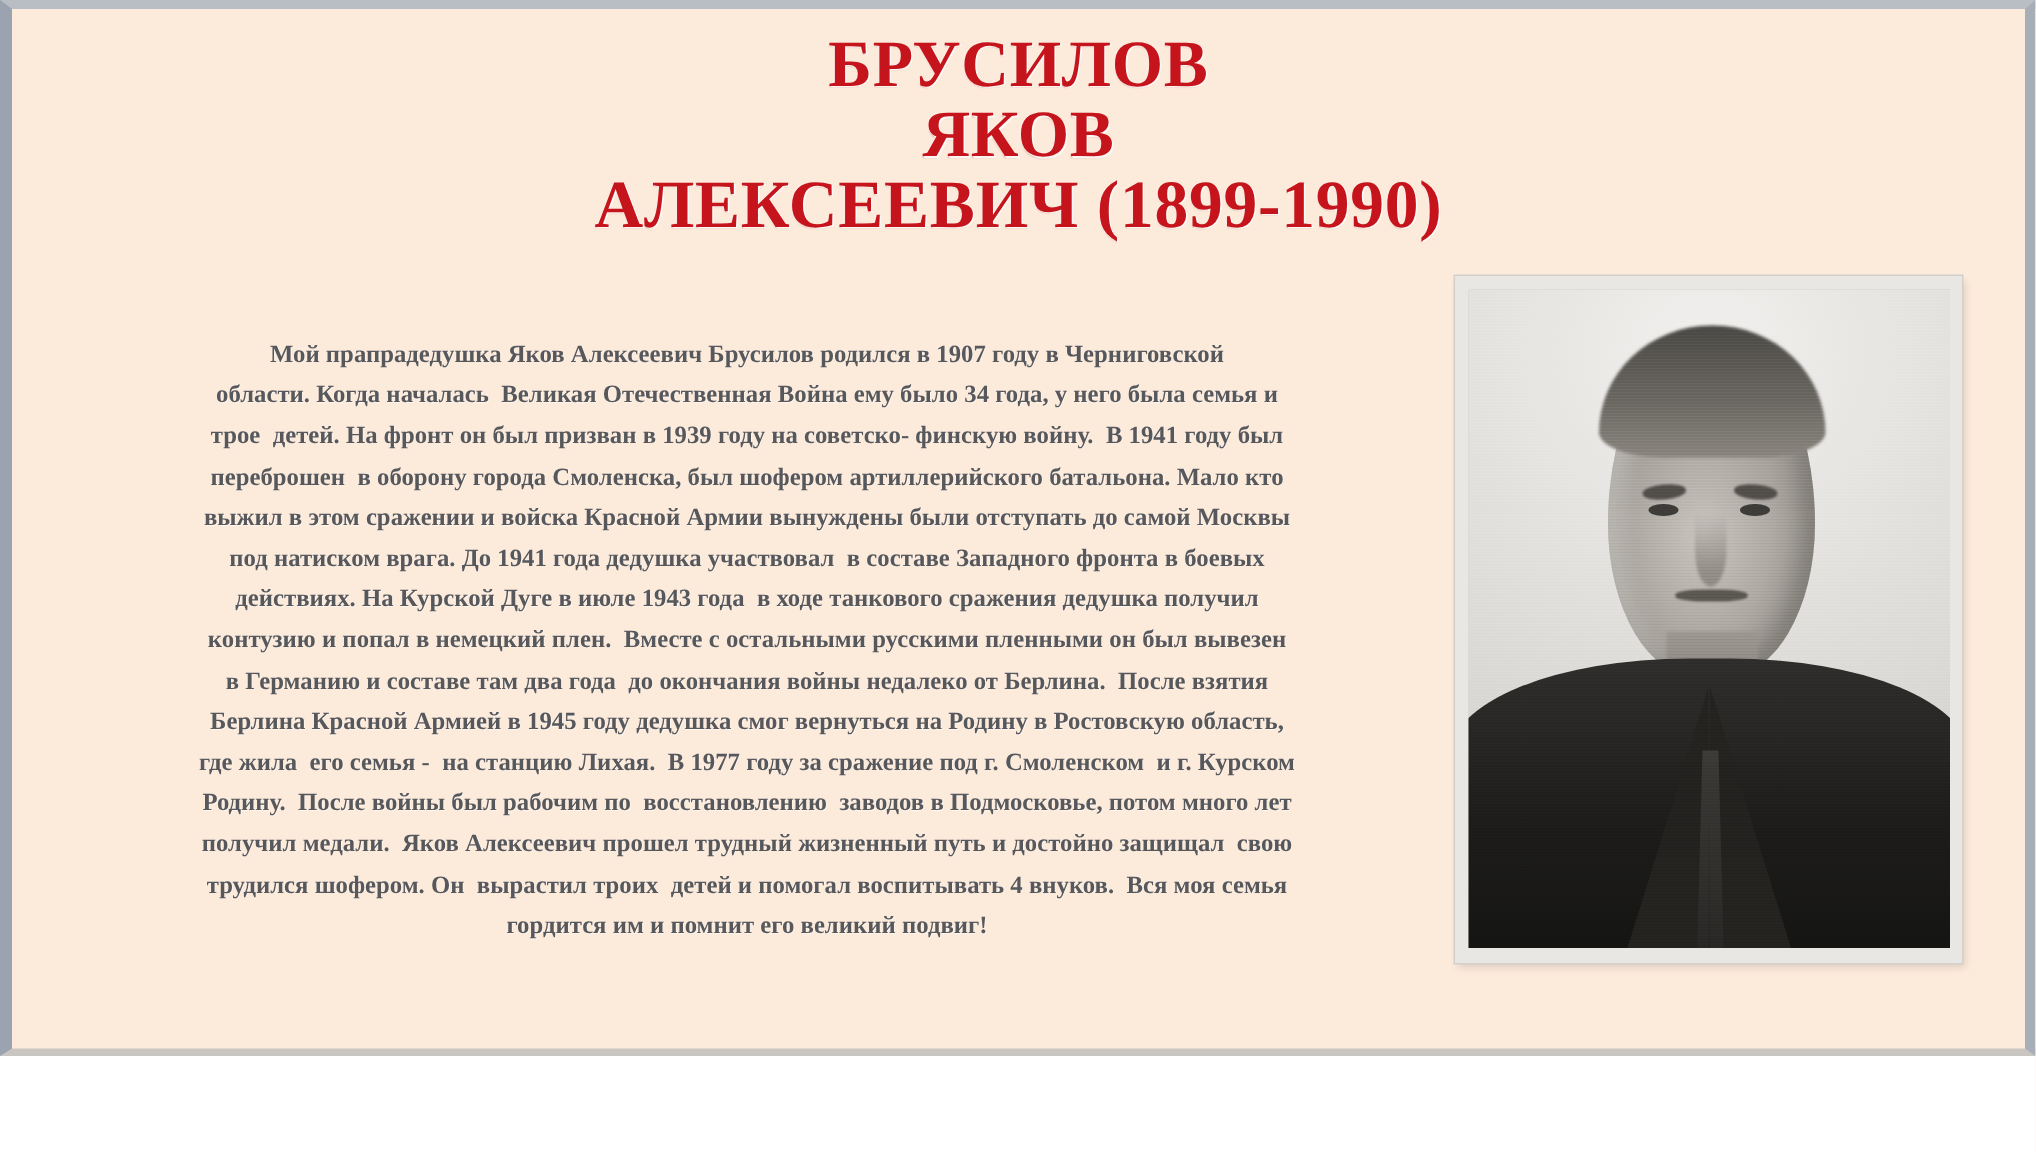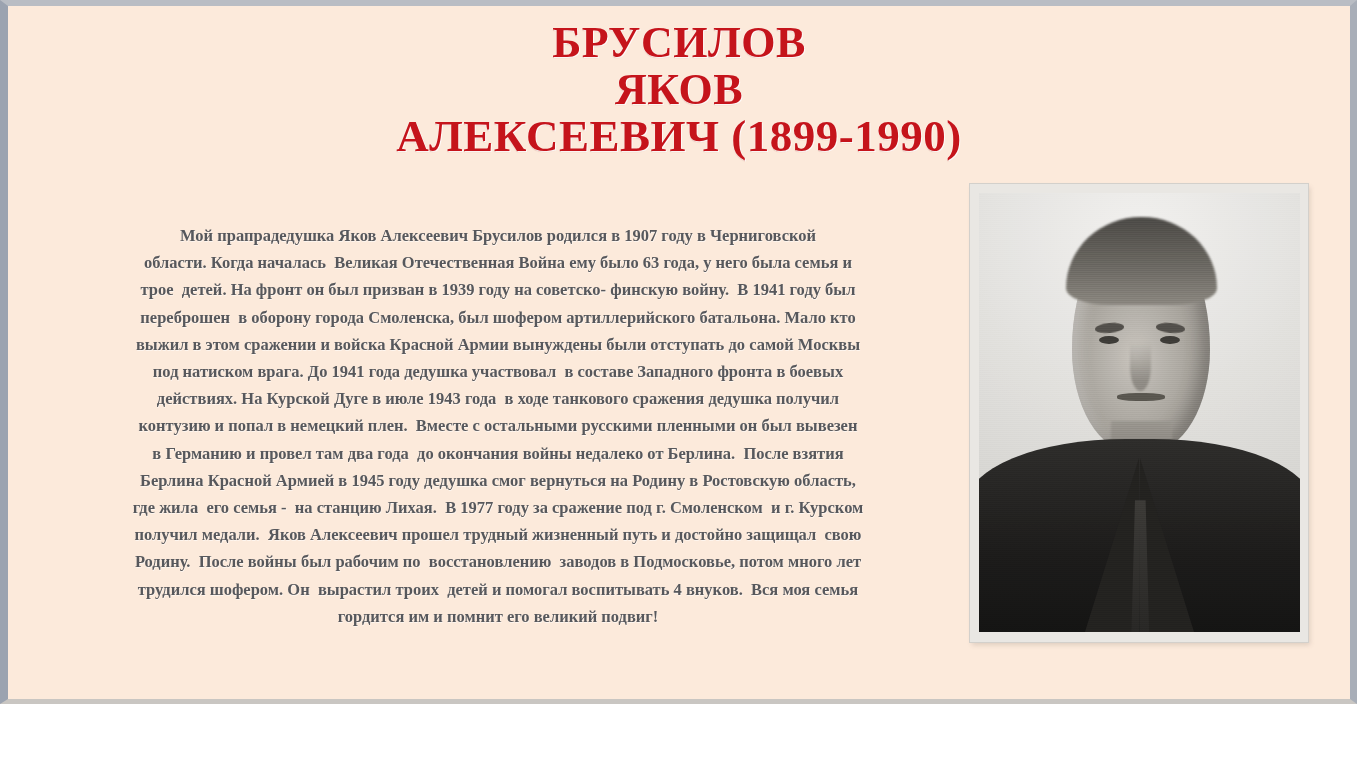--- a/index.html
+++ b/index.html
@@ -223,32 +223,32 @@
 <div class="slide">
 
   <div class="title-block">
     <span class="title-line l1">БРУСИЛОВ</span>
     <span class="title-line l2">ЯКОВ</span>
     <span class="title-line l3">АЛЕКСЕЕВИЧ (1899-1990)</span>
   </div>
 
   <div class="body-text">
     <span class="body-line">Мой прапрадедушка Яков Алексеевич Брусилов родился в 1907 году в Черниговской</span>
-    <span class="body-line">области. Когда началась  Великая Отечественная Война ему было 63 года, у него была семья и</span>
+    <span class="body-line">области. Когда началась  Великая Отечественная Война ему было 34 года, у него была семья и</span>
     <span class="body-line">трое  детей. На фронт он был призван в 1939 году на советско- финскую войну.  В 1941 году был</span>
     <span class="body-line">переброшен  в оборону города Смоленска, был шофером артиллерийского батальона. Мало кто</span>
     <span class="body-line">выжил в этом сражении и войска Красной Армии вынуждены были отступать до самой Москвы</span>
     <span class="body-line">под натиском врага. До 1941 года дедушка участвовал  в составе Западного фронта в боевых</span>
     <span class="body-line">действиях. На Курской Дуге в июле 1943 года  в ходе танкового сражения дедушка получил</span>
     <span class="body-line">контузию и попал в немецкий плен.  Вместе с остальными русскими пленными он был вывезен</span>
-    <span class="body-line">в Германию и провел там два года  до окончания войны недалеко от Берлина.  После взятия</span>
+    <span class="body-line">в Германию и составе там два года  до окончания войны недалеко от Берлина.  После взятия</span>
     <span class="body-line">Берлина Красной Армией в 1945 году дедушка смог вернуться на Родину в Ростовскую область,</span>
     <span class="body-line">где жила  его семья -  на станцию Лихая.  В 1977 году за сражение под г. Смоленском  и г. Курском</span>
+    <span class="body-line">Родину.  После войны был рабочим по  восстановлению  заводов в Подмосковье, потом много лет</span>
     <span class="body-line">получил медали.  Яков Алексеевич прошел трудный жизненный путь и достойно защищал  свою</span>
-    <span class="body-line">Родину.  После войны был рабочим по  восстановлению  заводов в Подмосковье, потом много лет</span>
     <span class="body-line">трудился шофером. Он  вырастил троих  детей и помогал воспитывать 4 внуков.  Вся моя семья</span>
     <span class="body-line">гордится им и помнит его великий подвиг!</span>
   </div>
 
   <div class="photo-frame">
     <div class="photo">
       <div class="backdrop"></div>
       <div class="head"></div>
       <div class="hair"></div>
       <div class="brow-l"></div>

